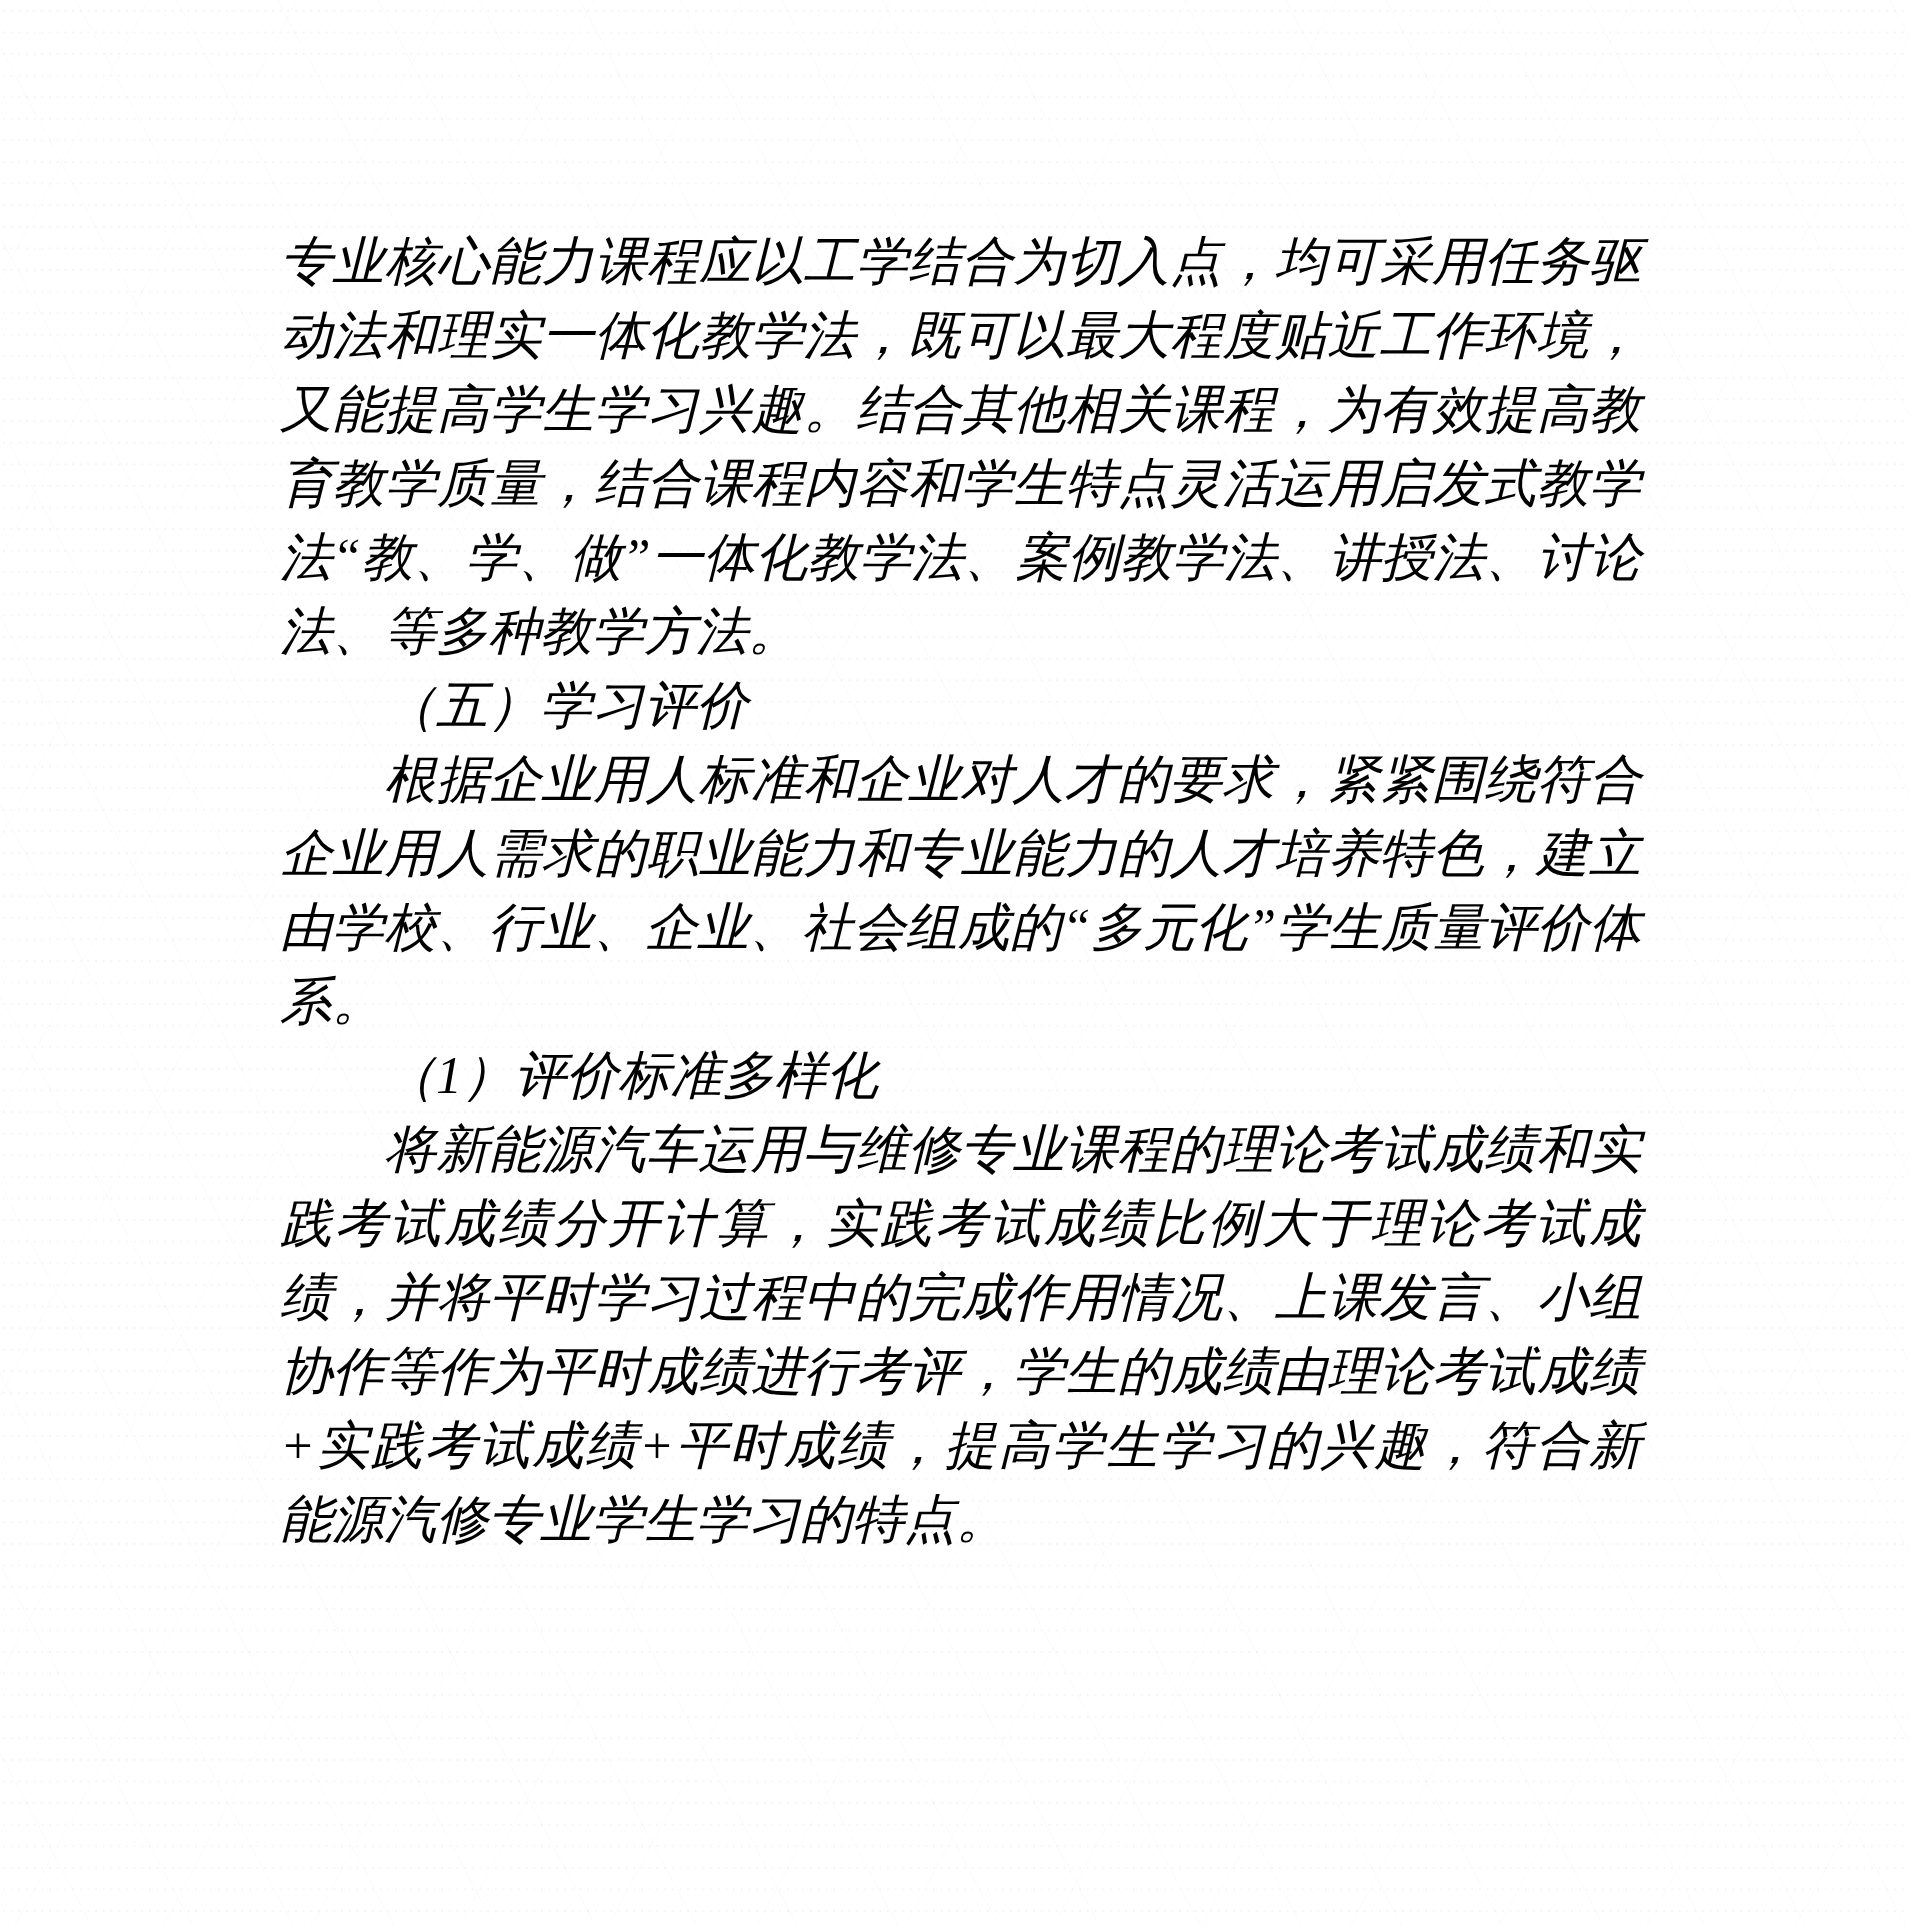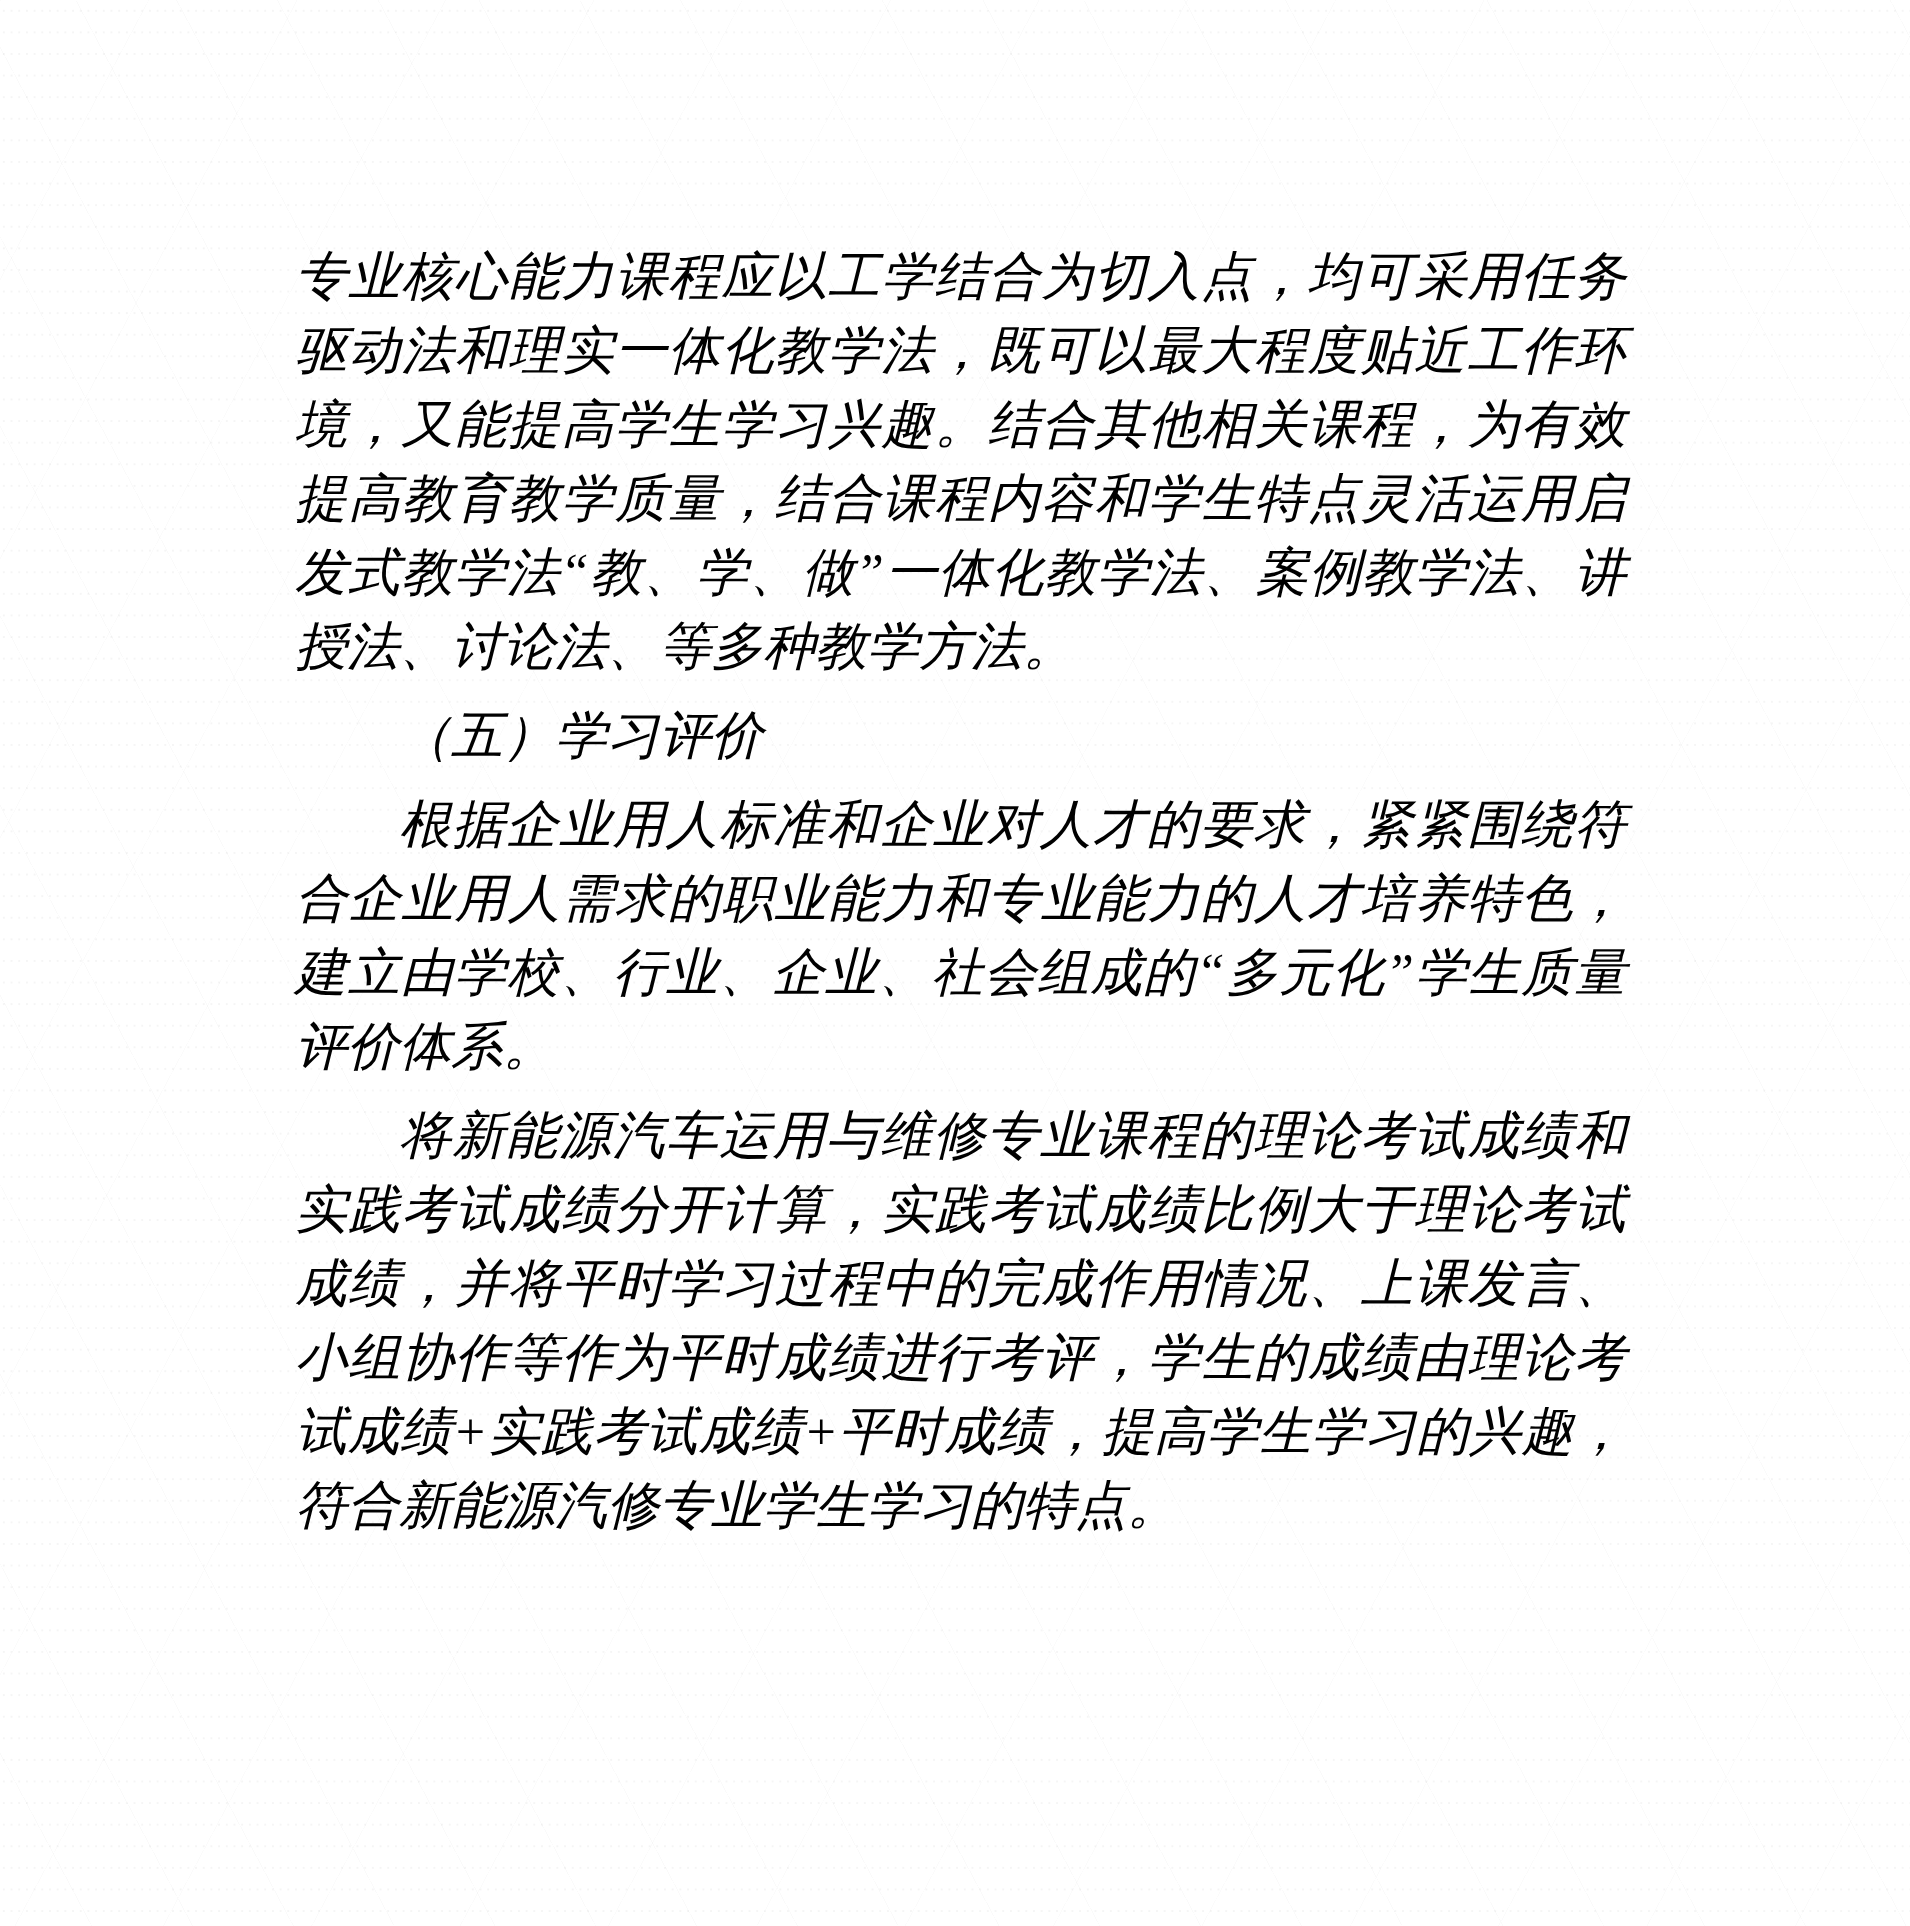--- a/index.html
+++ b/index.html
@@ -28,21 +28,21 @@
     opacity: 0.5;
     pointer-events: none;
   }
   .content {
     position: absolute;
     left: 280px;
     top: 225px;
     width: 1361px;
   }
   .content p {
-    margin: 15px;
+    margin: 0;
     font-family: "Liberation Serif", "DejaVu Serif", serif;
     font-style: italic;
     font-size: 52px;
     line-height: 74px;
     text-align: justify;
     text-indent: 2em;
     letter-spacing: 0;
     color: #000000;
   }
   .content p.no-indent {
@@ -53,18 +53,19 @@
   }
 </style>
 </head>
 <body>
 
 <div class="page">
   <main class="content">
     <p class="no-indent">专业核心能力课程应以工学结合为切入点，均可采用任务驱动法和理实一体化教学法，既可以最大程度贴近工作环境，又能提高学生学习兴趣。结合其他相关课程，为有效提高教育教学质量，结合课程内容和学生特点灵活运用启发式教学法“教、学、做”一体化教学法、案例教学法、讲授法、讨论法、等多种教学方法。</p>
     <p>（五）学习评价</p>
     <p>根据企业用人标准和企业对人才的要求，紧紧围绕符合企业用人需求的职业能力和专业能力的人才培养特色，建立由学校、行业、企业、社会组成的“多元化”学生质量评价体系。</p>
+    <p>（1）评价标准多样化</p>
     <p>将新能源汽车运用与维修专业课程的理论考试成绩和实践考试成绩分开计算，实践考试成绩比例大于理论考试成绩，并将平时学习过程中的完成作用情况、上课发言、小组协作等作为平时成绩进行考评，学生的成绩由理论考试成绩+实践考试成绩+平时成绩，提高学生学习的兴趣，符合新能源汽修专业学生学习的特点。</p>
 
   </main>
 
 </div>
 
 
 </body></html>

